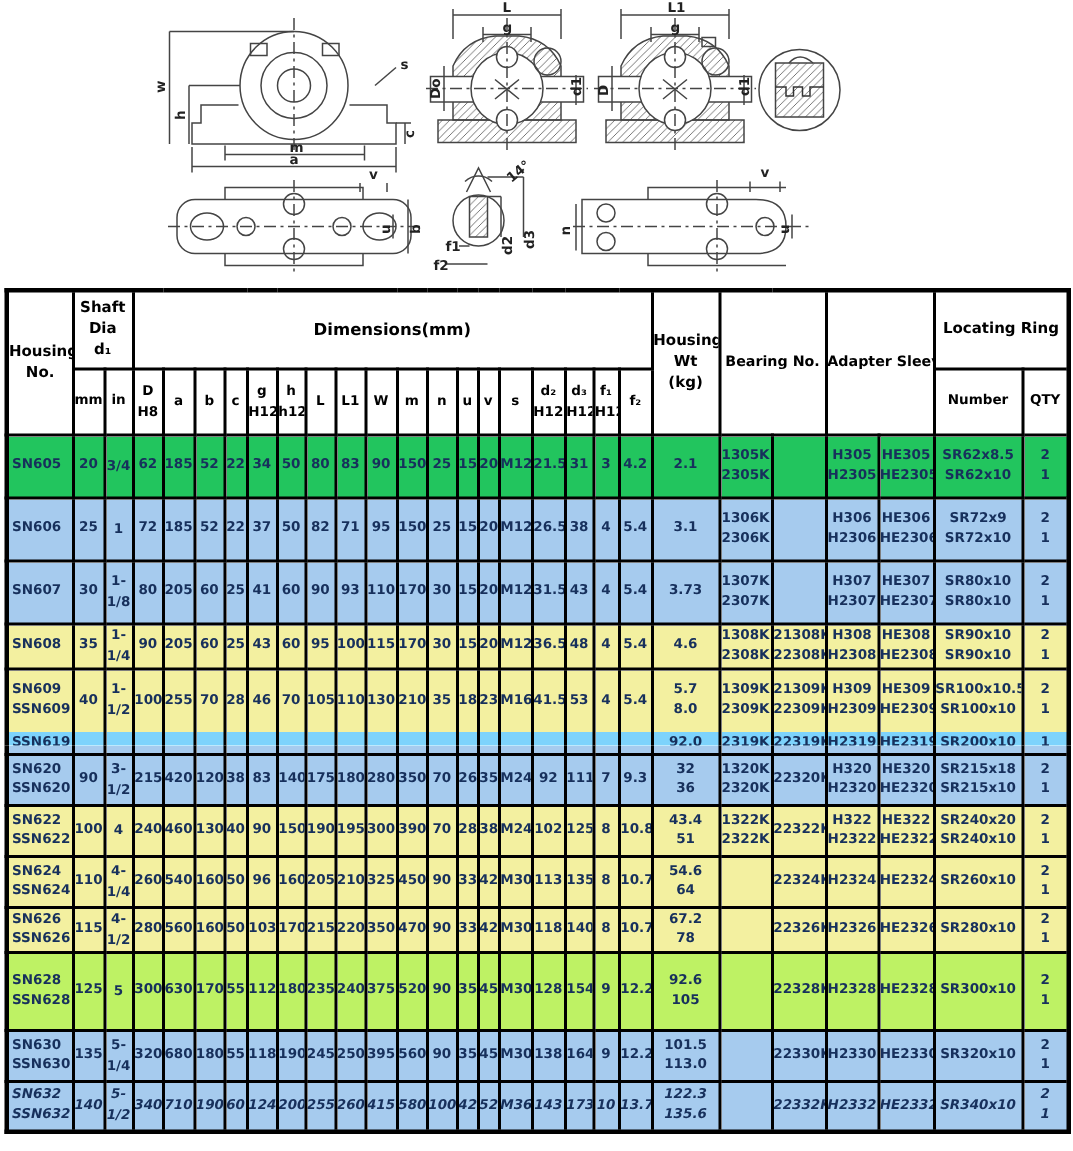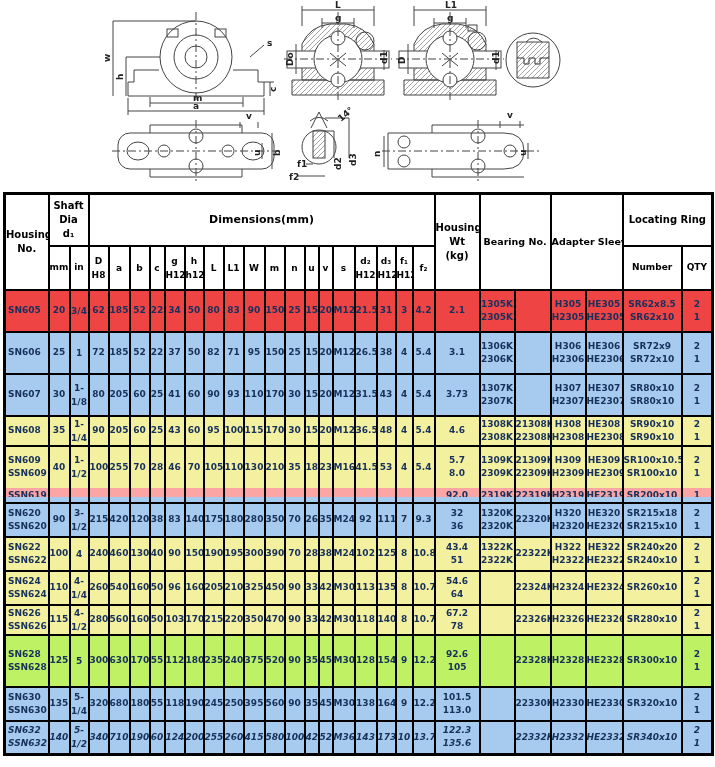--- a/index.html
+++ b/index.html
@@ -301,21 +301,21 @@
           <td class="hd hsub">
             <div class="hline">f₂</div>
           </td>
           <td class="hd hsub">
             <div class="line">Number</div>
           </td>
           <td class="hd hsub">
             <div class="line">QTY</div>
           </td>
         </tr>
-    <tr style="height: 42px; background: #ef4444;">
+    <tr style="height: 42px; background: #22c55e;">
           <td class="noCol">
             <div class="line">SN605</div>
           </td>
           <td>
             <div class="line">20</div>
           </td>
           <td>
             <div class="line hline">3/4</div>
           </td>
           <td>
@@ -757,21 +757,21 @@
           </td>
           <td>
             <div class="line">SR100x10.5</div>
             <div class="line">SR100x10</div>
           </td>
           <td>
             <div class="line">2</div>
             <div class="line">1</div>
           </td>
         </tr>
-        <tr class="nbt nbb" style="height: 9px; background: #fca5a5;">
+        <tr class="nbt nbb" style="height: 9px; background: #7dd3fc;">
           <td class="noCol">
             <div class="clip">
               <div class="line">SSN619</div>
             </div>
           </td>
           <td>
             <div class="clip">
               <div class="line"></div>
             </div>
           </td>

